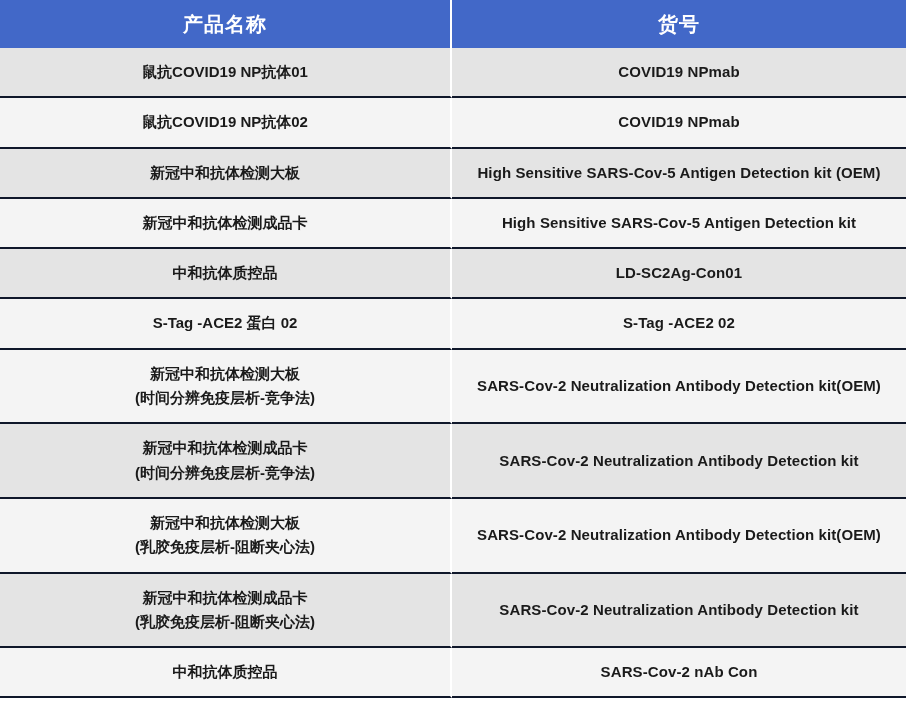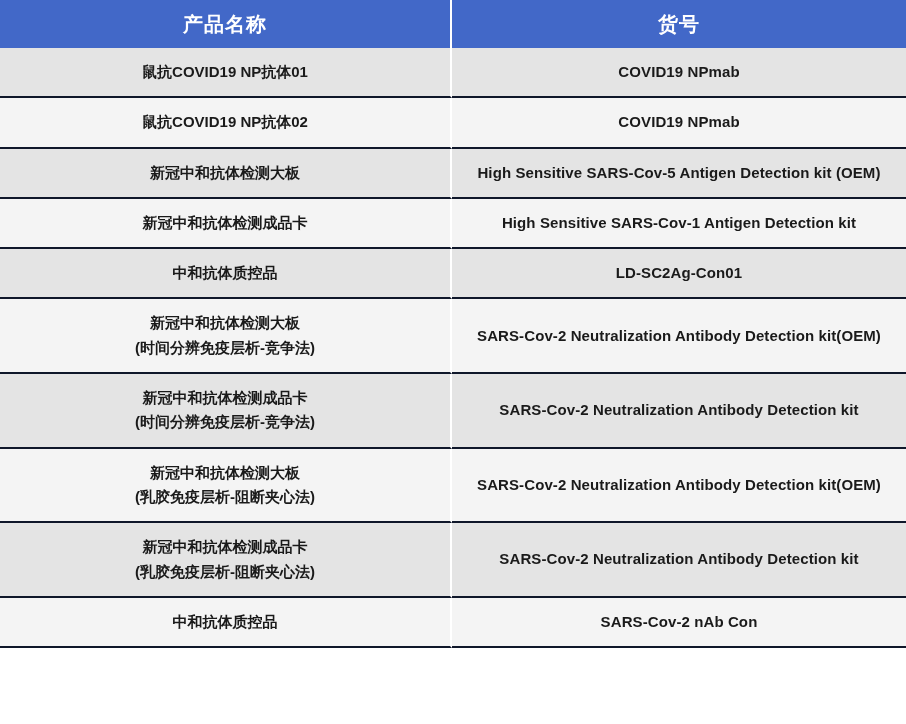--- a/index.html
+++ b/index.html
@@ -97,27 +97,33 @@
       <tr class="row-odd">
         <td class="cell-name">
           <span class="line">新冠中和抗体检测大板</span>
         </td>
         <td class="cell-code">High Sensitive SARS-Cov-5 Antigen Detection kit (OEM)</td>
       </tr>
       <tr class="row-even">
         <td class="cell-name">
           <span class="line">新冠中和抗体检测成品卡</span>
         </td>
-        <td class="cell-code">High Sensitive SARS-Cov-1 Antigen Detection kit</td>
+        <td class="cell-code">High Sensitive SARS-Cov-5 Antigen Detection kit</td>
       </tr>
       <tr class="row-odd">
         <td class="cell-name">
           <span class="line">中和抗体质控品</span>
         </td>
         <td class="cell-code">LD-SC2Ag-Con01</td>
+      </tr>
+      <tr class="row-even">
+        <td class="cell-name">
+          <span class="line">S-Tag -ACE2 蛋白 02</span>
+        </td>
+        <td class="cell-code">S-Tag -ACE2 02</td>
       </tr>
       <tr class="row-even">
         <td class="cell-name">
           <span class="line">新冠中和抗体检测大板</span>
           <span class="line">(时间分辨免疫层析-竞争法)</span>
         </td>
         <td class="cell-code">SARS-Cov-2 Neutralization Antibody Detection kit(OEM)</td>
       </tr>
       <tr class="row-odd">
         <td class="cell-name">

